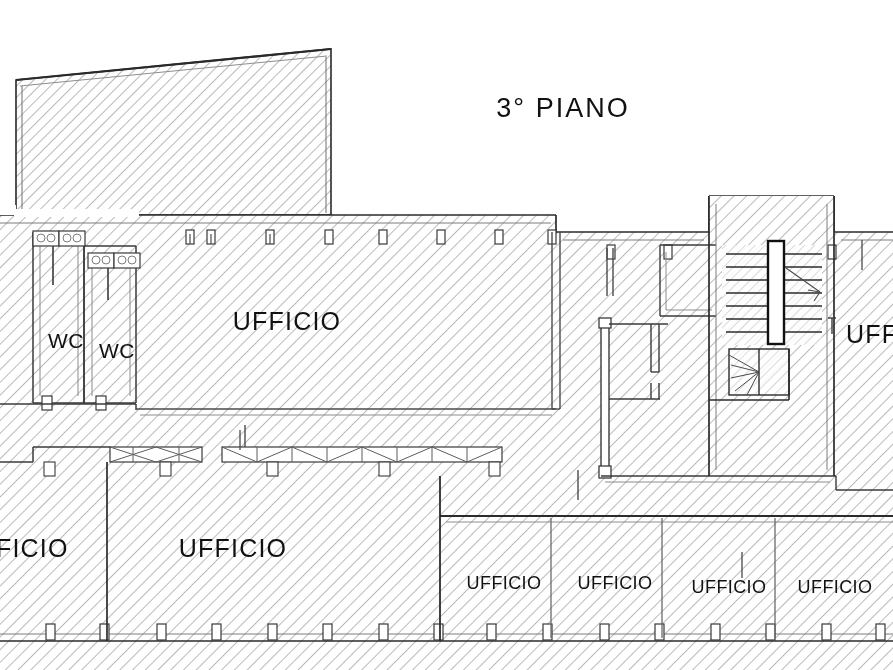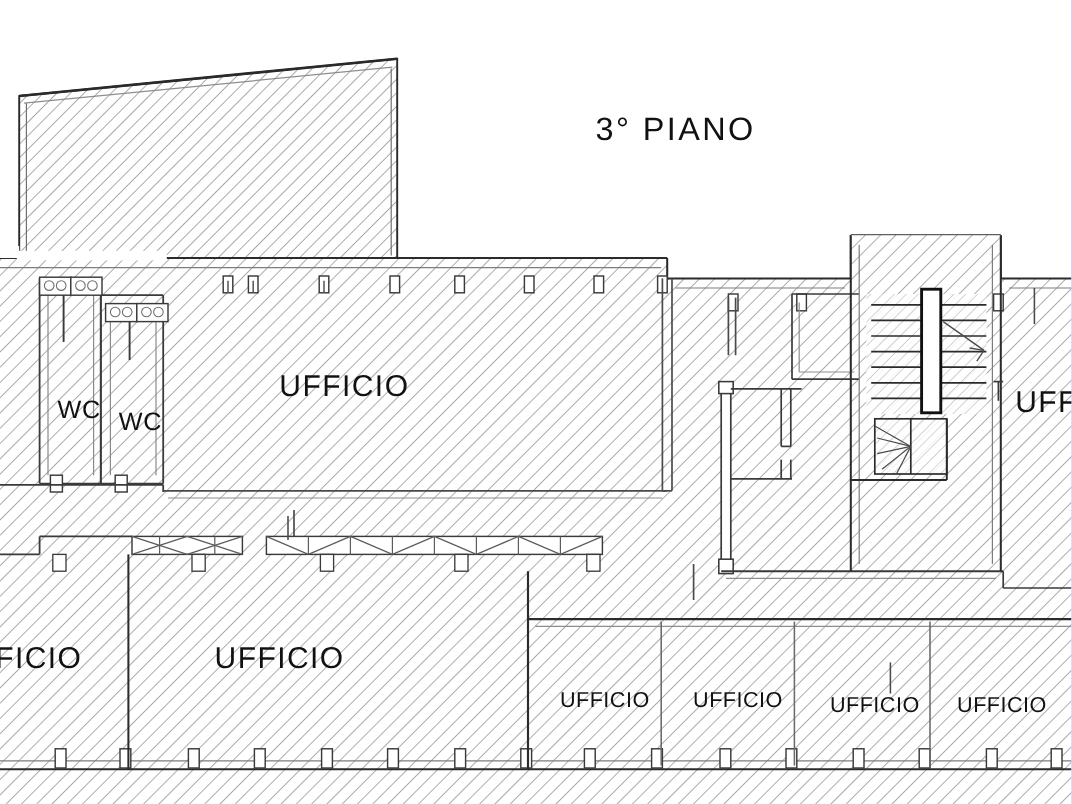--- a/index.html
+++ b/index.html
@@ -7,21 +7,21 @@
     padding: 0;
     background: #ffffff;
   }
   body {
     font-family: "Liberation Sans", sans-serif;
   }
   #plan-root {
     position: relative;
     width: 893px;
     height: 670px;
-    background: #8b5cf6;
+    background: #1d4ed8;
     overflow: hidden;
   }
   #plan-svg {
     display: block;
     width: 893px;
     height: 670px;
   }
   .plan-label {
     font-family: "Liberation Sans", sans-serif;
     fill: #111111;

